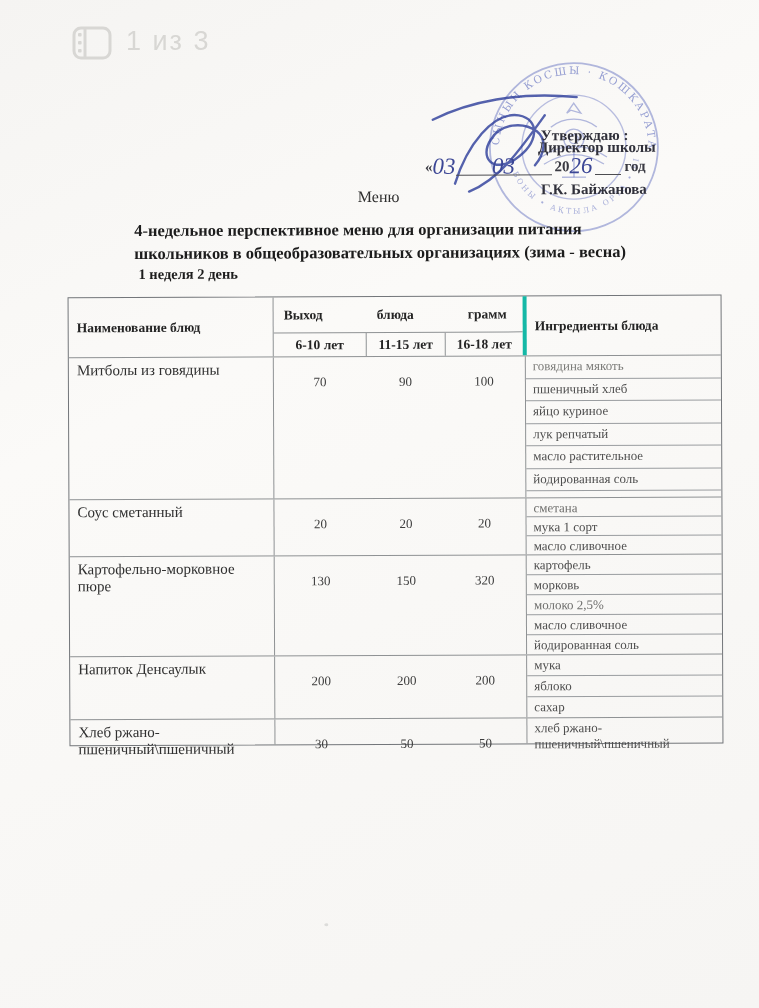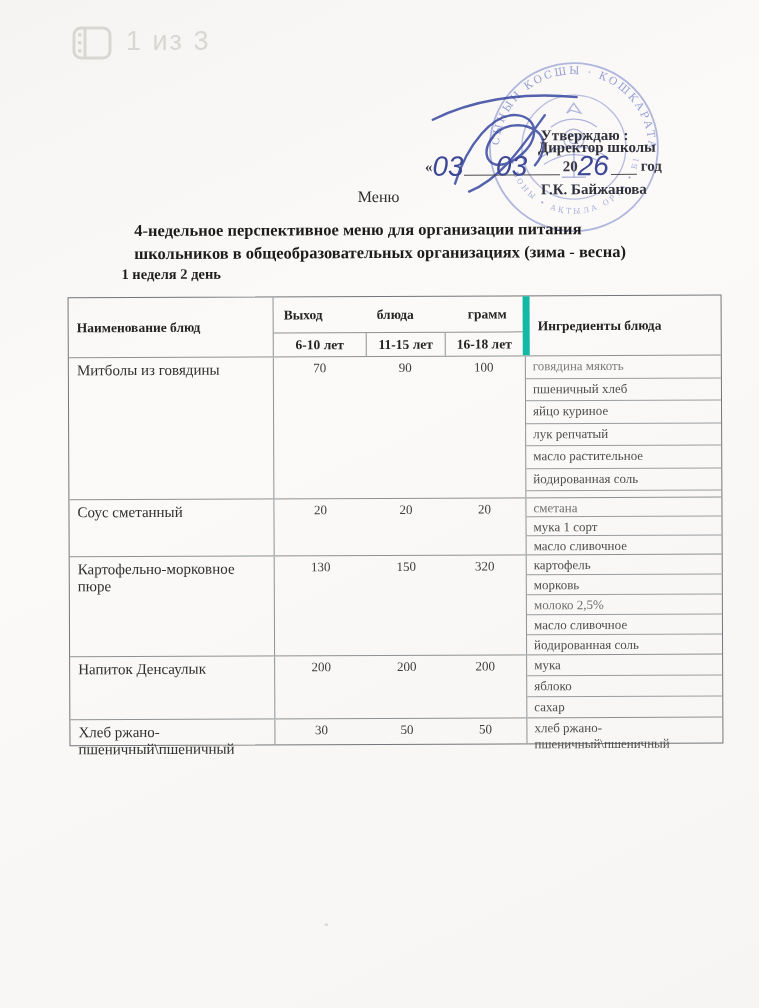--- a/index.html
+++ b/index.html
@@ -27,65 +27,65 @@
   .a1 { left:122px; top:4px; }
   .a2 { left:119px; top:16px; }
   .a3 { left:122px; top:58px; }
   .date-line {
     position:absolute; left:6px; top:82px;
     display:flex; align-items:flex-end; white-space:nowrap;
     font-weight:600; color:#3a3a42;
   }
   .hand {
     font-style:italic; font-weight:400;
-    color:#3c4796; font-size:28px; line-height:18px;
-    font-family:Liberation Sans, sans-serif;
+    color:#3c4796; font-size:23px; line-height:18px;
+    font-family:Liberation Serif, serif;
   }
   .blank { display:inline-block; border-bottom:1.3px solid #4c4c50; height:18px; }
   .blank1 { width:96px; text-align:center; }
   .blank2 { width:26px; margin-left:2px; }
   .yr-prefix { margin-left:3px; }
   .yr-word { margin-left:4px; }
   
   .stamp { position:absolute; left:482px; top:62px; opacity:0.9; }
   .signature { position:absolute; left:428px; top:82px; }
   
   .menu-label { position:absolute; left:0; top:188px; width:759px; text-align:center; font-size:16px; color:#2e2e2e; }
   .doc-title { position:absolute; left:135px; top:219px; width:540px; font-weight:700; font-size:16.5px; color:#1c1c1c; }
   .doc-title .tl { line-height:22.5px; white-space:nowrap; }
-  .doc-subtitle { position:absolute; left:122px; top:265px; font-weight:700; font-size:14.5px; color:#1c1c1c; }
+  .doc-subtitle { position:absolute; left:139px; top:265px; font-weight:700; font-size:14.5px; color:#1c1c1c; }
   
   .menu-table {
     position:absolute; left:68px; top:296px; width:654px;
     border:1.5px solid #73767a;
     background:transparent;
     font-size:13px; color:#3a3a3a;
   }
   .mt-head {
     display:grid;
     grid-template-columns:205px 92px 79px 78px 196px;
     grid-template-rows:36px 23px;
     font-weight:700; color:#242424; font-size:13.5px;
   }
   .h-name  { grid-column:1; grid-row:1/3; border-right:1px solid #8f9294; display:flex; align-items:center; padding-left:8px; }
   .h-out   { grid-column:2/5; grid-row:1; border-bottom:1px solid #8f9294;
              display:flex; justify-content:space-between; align-items:center; padding:0 16px 0 10px; }
-  .h-ing   { grid-column:5; grid-row:1/3; border-left:7px solid #14b8a6; display:flex; align-items:center; padding-left:8px; }
+  .h-ing   { grid-column:5; grid-row:1/3; border-left:4px solid #14b8a6; display:flex; align-items:center; padding-left:8px; }
   .h-age   { grid-row:2; display:flex; align-items:center; justify-content:center; }
   .h-age + .h-age { border-left:1px solid #8f9294; }
   .mt-body { border-top:1px solid #8f9294; }
   .t-row { display:flex; border-bottom:1px solid #8f9294; }
   .t-row:last-child { border-bottom:none; }
   .t-row:nth-child(1) { height:142px; }
   .t-row:nth-child(2) { height:57px; }
   .t-row:nth-child(3) { height:100px; }
   .t-row:nth-child(4) { height:63px; }
   .t-row:nth-child(5) { height:25px; }
   .c-name { width:205px; border-right:1px solid #8f9294; padding:4px 6px 0 8px; font-size:15px; color:#303030; }
-  .c-v { text-align:center; padding-top:3px; color:#3d3d3d; }
+  .c-v { text-align:center; padding-top:17px; color:#3d3d3d; }
   .c-v1 { width:92px; } .c-v2 { width:79px; } .c-v3 { width:78px; }
   .c-ing { width:196px; border-left:1px solid #8f9294; margin-left:auto; display:flex; flex-direction:column; }
   .ing { flex:1; padding:2px 4px 0 7px; color:#4e4e4e; border-bottom:1px solid #9a9da0; }
   .ing:last-child { border-bottom:none; }
   .t-row:nth-child(1) .c-ing { padding-bottom:6px; }
   .t-row:nth-child(1) .ing:last-child { border-bottom:1px solid #9a9da0; }
   .t-row:nth-child(1) .ing:nth-child(1) { color:#7b7b78; }
   .t-row:nth-child(2) .ing:nth-child(1),
   .t-row:nth-child(3) .ing:nth-child(3) { color:#6e6e6c; }
   .speck { position:absolute; left:322px; top:923px; width:4px; height:3px; border-radius:50%; background:#dcdcda; }

